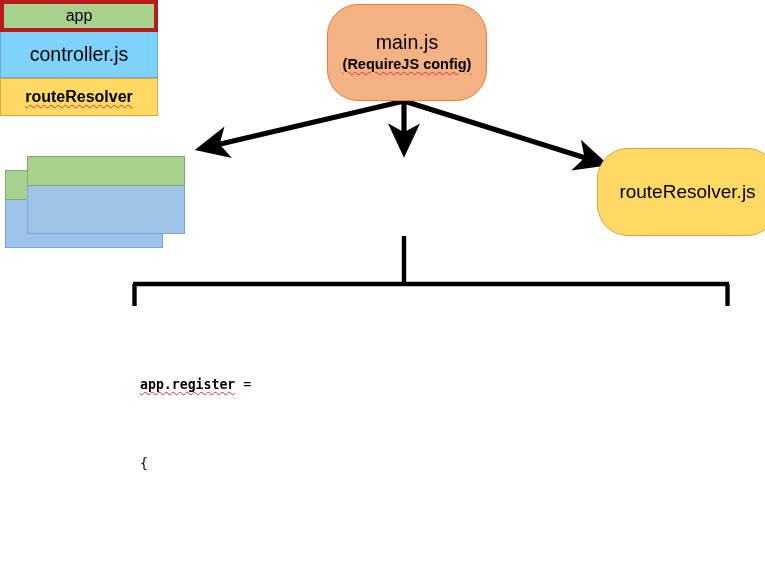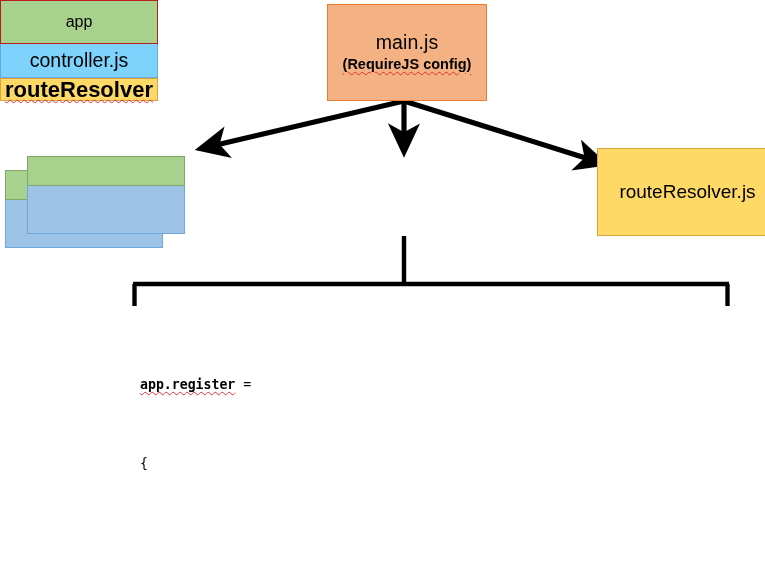--- a/index.html
+++ b/index.html
@@ -21,20 +21,21 @@
     width: 765px;
     height: 561px;
   }
   .node {
     position: absolute;
     box-sizing: border-box;
     display: flex;
     flex-direction: column;
     align-items: stretch;
     justify-content: center;
+    border-radius: 31px;
   }
   .node-label {
     text-align: center;
     line-height: 1.12;
   }
 
   
   #main-js-node {
     left: 327px;
     top: 4px;
@@ -73,23 +74,23 @@
     position: absolute;
     box-sizing: border-box;
     background: #A9D18E;
     border: 1px solid #7FA86A;
   }
   #stack-head-3 { left: 5px;  top: 170px; width: 158px; height: 30px; }
   #stack-head-2 { left: 27px; top: 156px; width: 158px; height: 30px; }
 
   #stack-card-1 .head {
     box-sizing: border-box;
-    height: 44px;
+    height: 32px;
     background: #A9D18E;
-    border: 1px solid #b91c1c;
+    border: 4px solid #b91c1c;
     display: flex;
     align-items: center;
     justify-content: center;
     font-size: 16px;
   }
   #stack-card-1 .body {
     box-sizing: border-box;
     flex: 1;
     background: #7dd3fc;
     border: 1px solid #6FA8DC;
@@ -104,27 +105,27 @@
   #app-js-node {
     left: 327px;
     top: 148px;
     width: 158px;
     height: 88px;
     display: flex;
     flex-direction: column;
   }
   #app-js-node .head {
     box-sizing: border-box;
-    height: 23px;
+    height: 38px;
     background: #FFD966;
     border: 1px solid #D9A441;
     display: flex;
     align-items: center;
     justify-content: center;
-    font-size: 22px;
+    font-size: 16px;
   }
   #app-js-node .body {
     box-sizing: border-box;
     flex: 1;
     background: #A9D18E;
     border: 1px solid #7FA86A;
     border-top: none;
     display: flex;
     align-items: center;
     justify-content: center;

